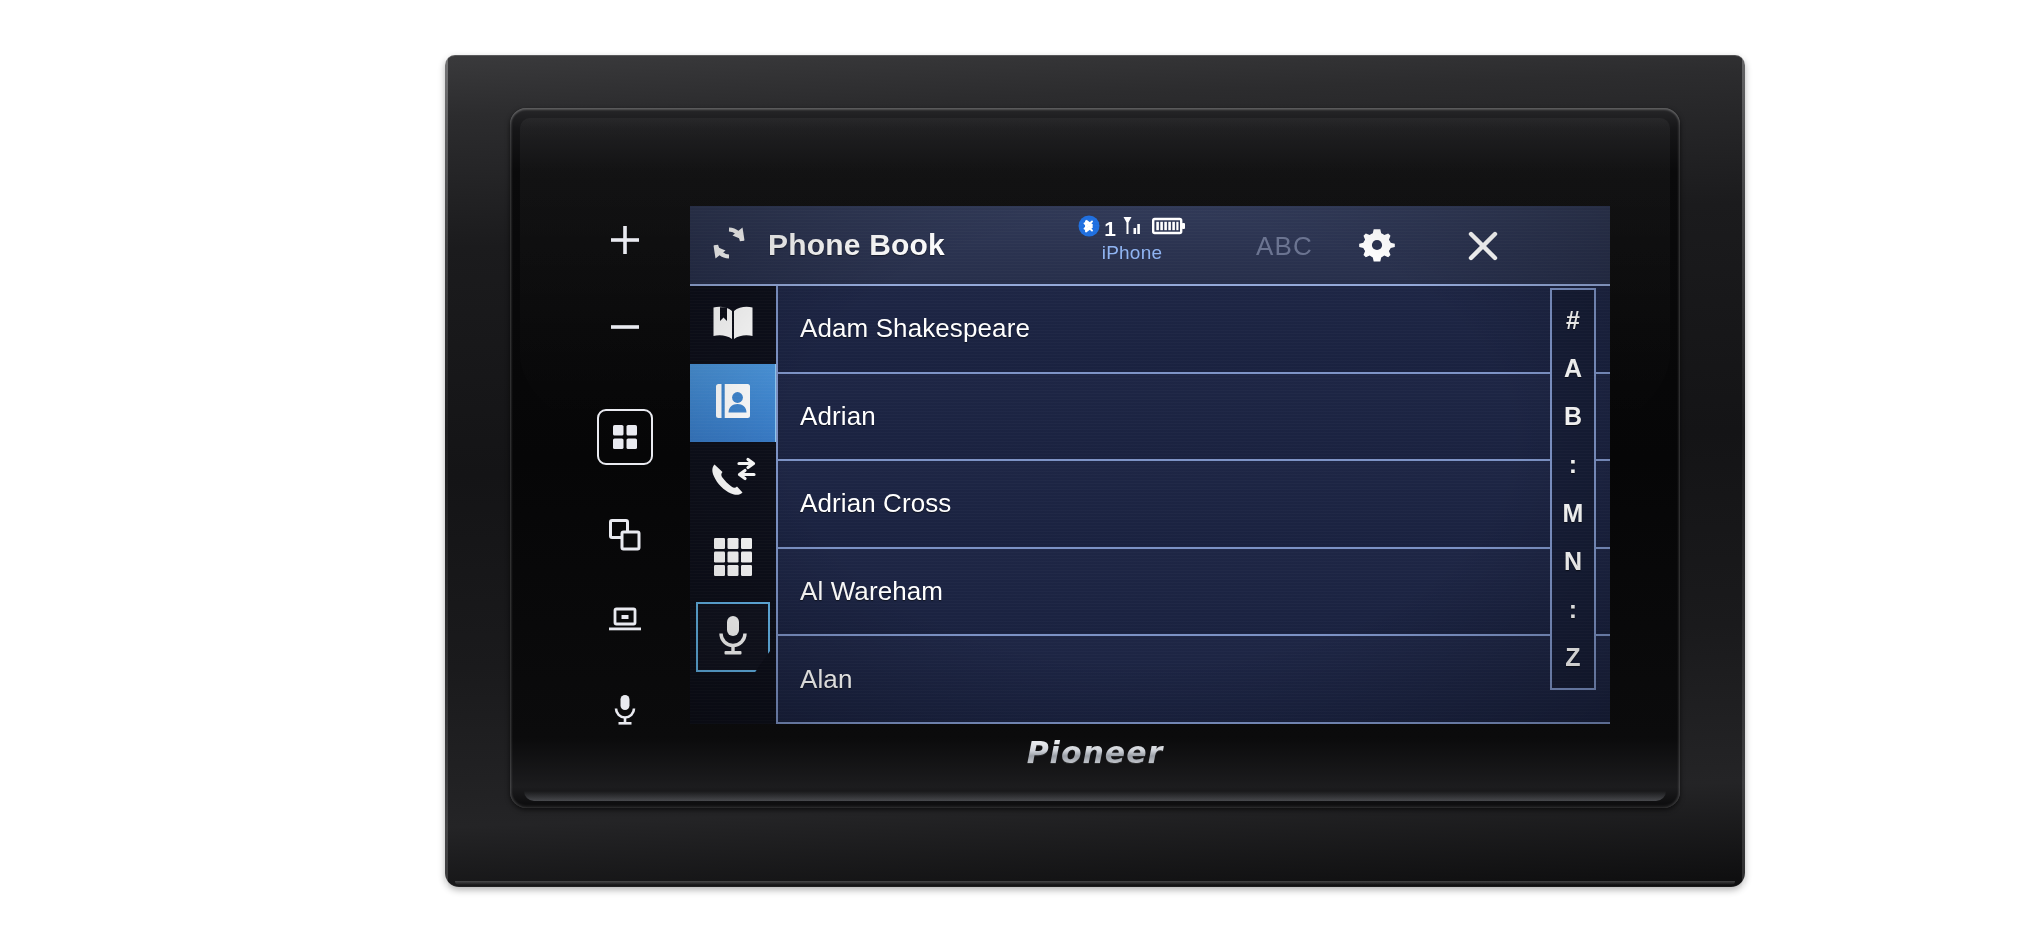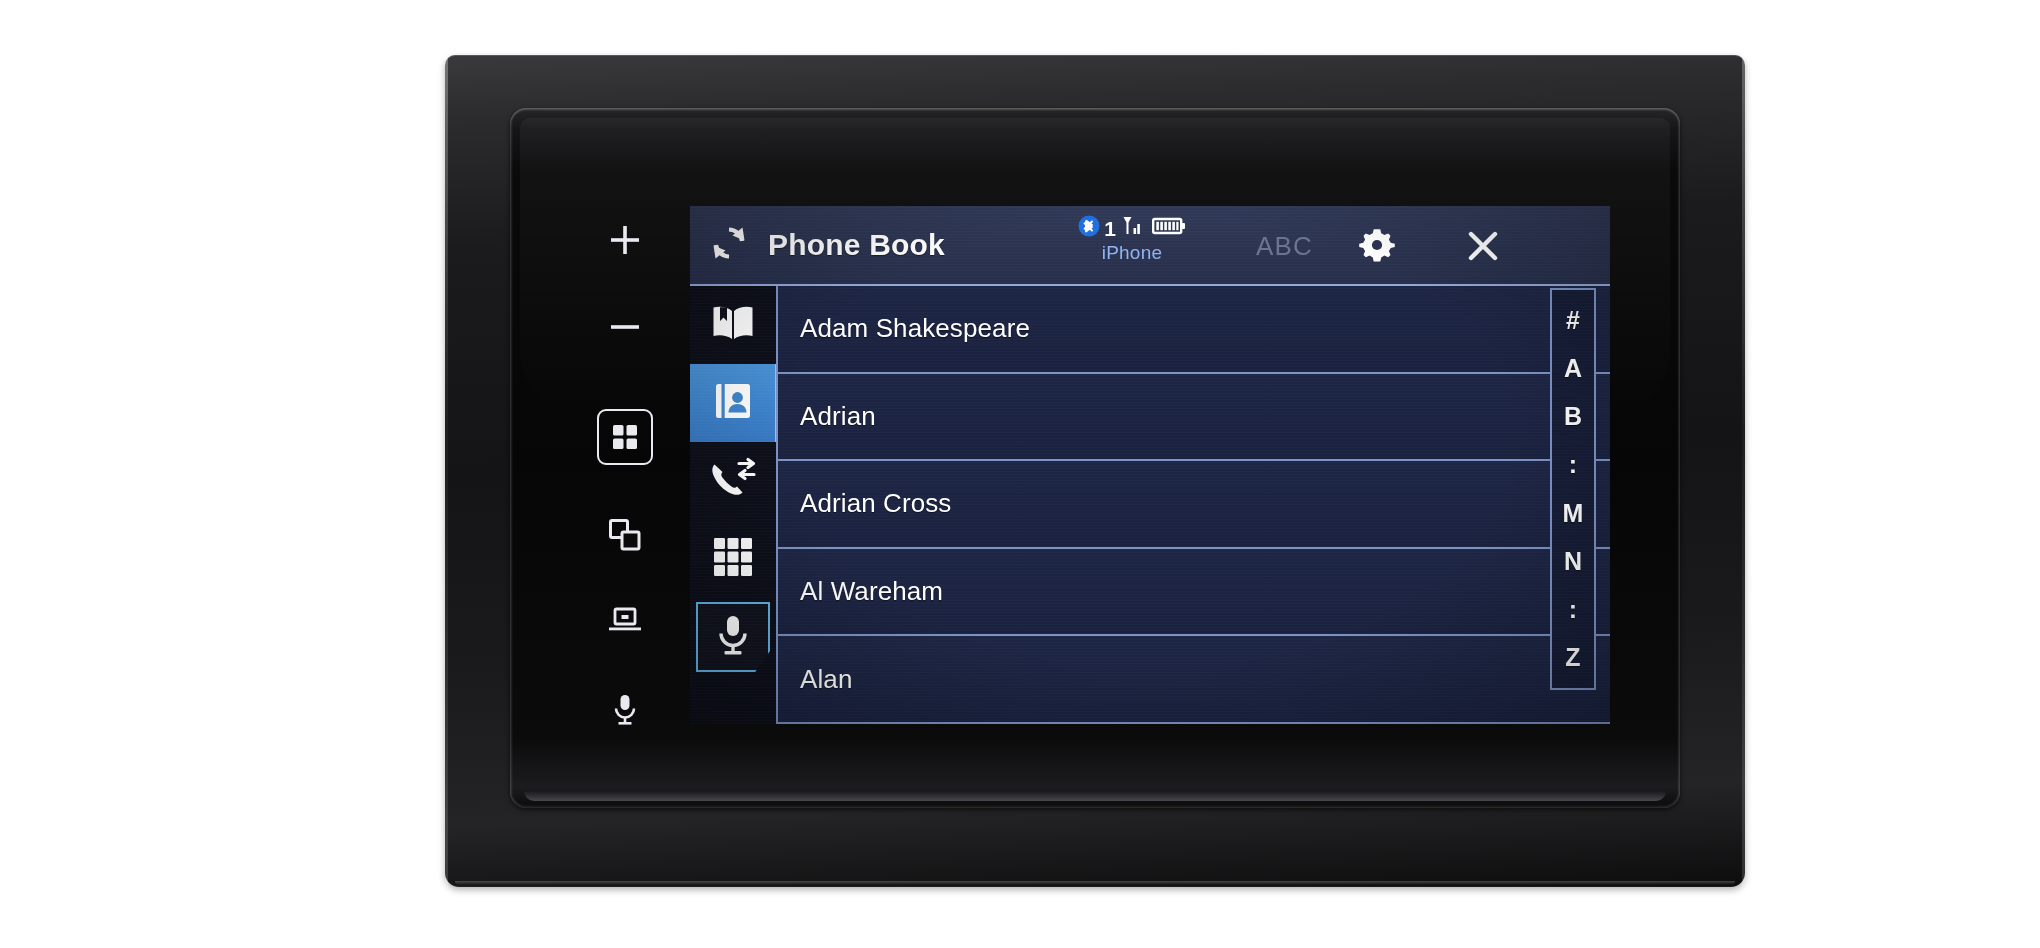--- a/index.html
+++ b/index.html
@@ -609,17 +609,18 @@
 
           </div>
 
         </div>
 
         <div class="lcd-noise"></div>
         <div class="lcd-vignette"></div>
 
       </div>
 
+      <div class="pioneer-logo">Pioneer</div>
 
     </div>
   </div>
 
 </div>
 
 </body></html>

